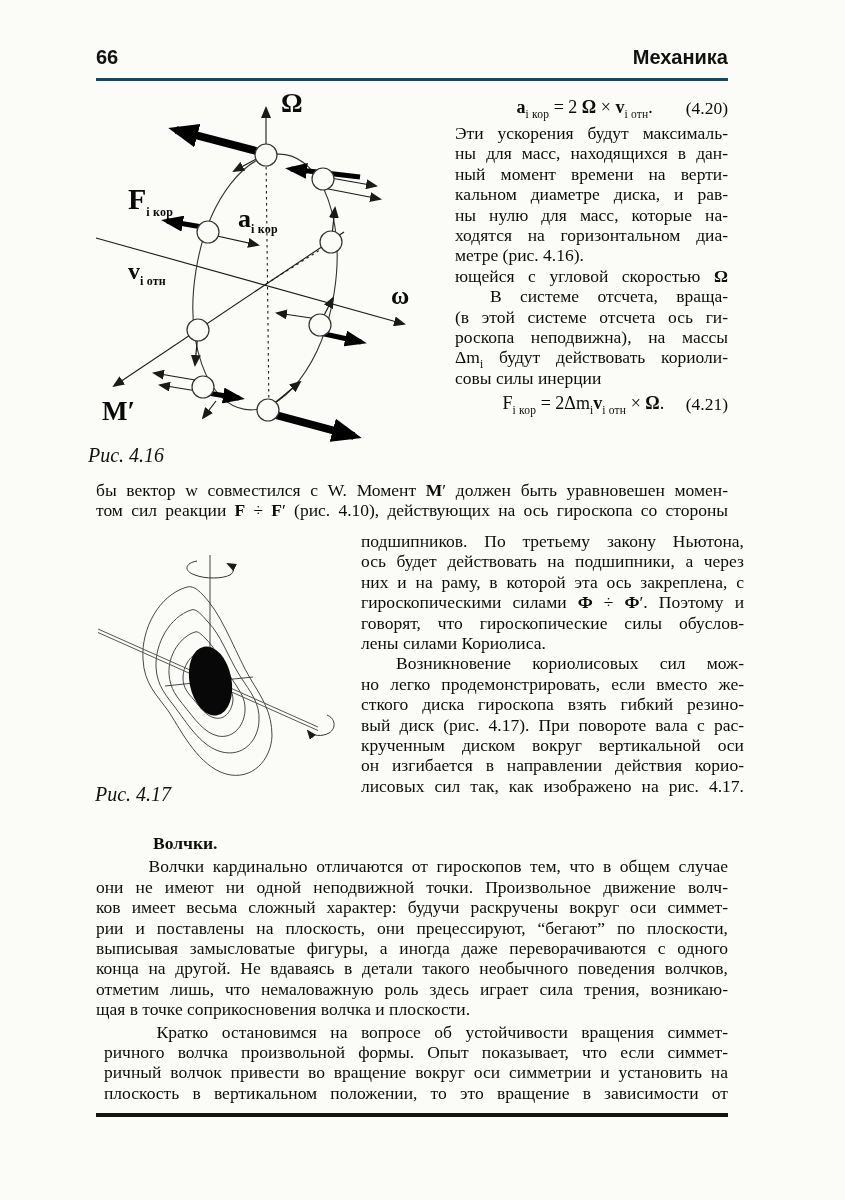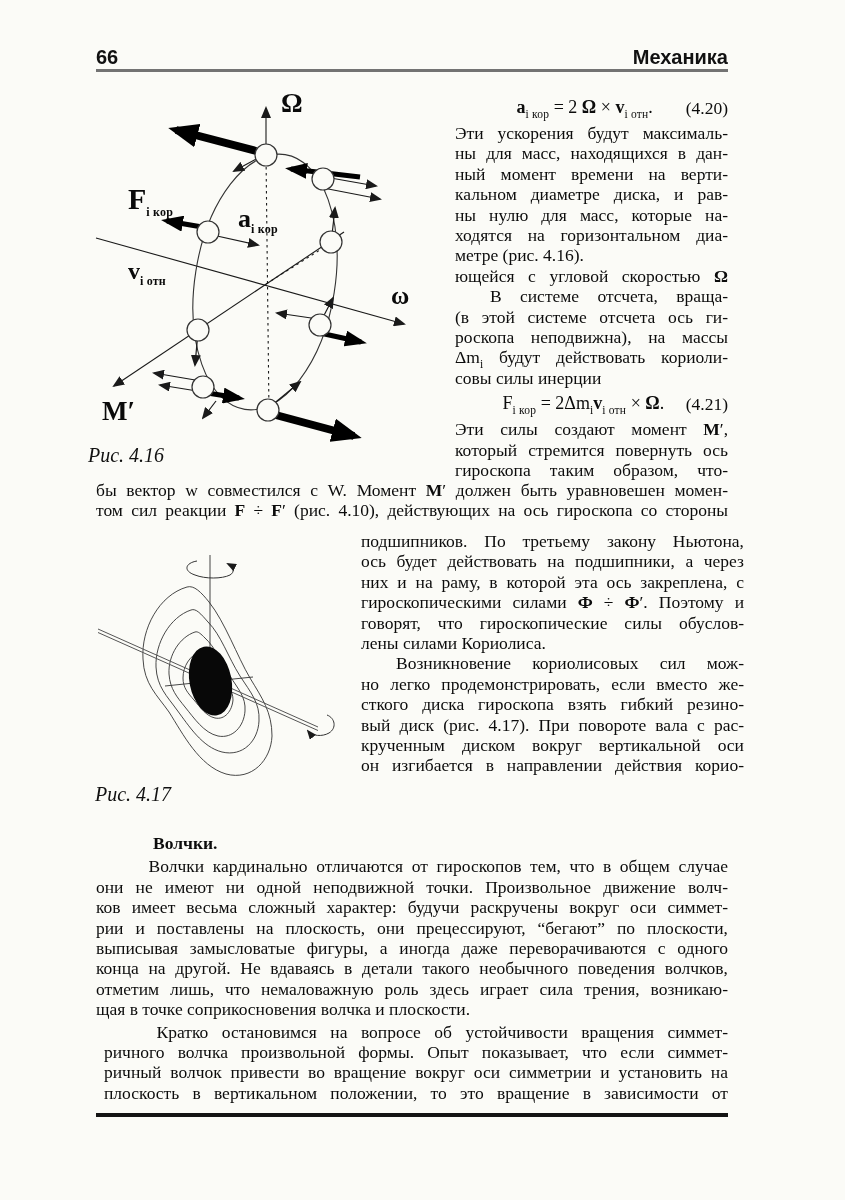--- a/index.html
+++ b/index.html
@@ -1,21 +1,21 @@
 <!DOCTYPE html>
 <html><head>
 <meta charset="utf-8">
 <style>
   html,body{margin:0;padding:0;}
   body{width:845px;height:1200px;position:relative;background:#fbfbf7;overflow:hidden;
        font-family:"Liberation Serif",serif;color:#0c0c0c;}
   .abs{position:absolute;}
   
   .hdr{left:96px;top:46px;width:632px;display:flex;justify-content:space-between;align-items:flex-end;
-       border-bottom:3px solid #737373;
+       border-bottom:3px solid #0c4a6e;padding-bottom:9px;
        font-family:"Liberation Sans",sans-serif;font-weight:bold;font-size:20px;color:#111;}
   
   .textcol{font-size:17.5px;line-height:20.4px;}
   .tl{text-align:justify;text-align-last:justify;white-space:normal;}
   .tl-last{text-align:left;text-align-last:auto;}
   sub{font-size:11.5px;line-height:0;letter-spacing:.2px;text-align:center;}
   b{font-weight:bold;}
   
   .eqrow{position:relative;height:24px;margin:1px 0 2px;font-size:18px;}
   .eqbody{position:absolute;left:50%;transform:translateX(-55%);white-space:nowrap;}
@@ -124,25 +124,20 @@
       <div class="tl">  В системе отсчета, враща-</div>
       <div class="tl">(в этой системе отсчета ось ги-</div>
       <div class="tl">роскопа неподвижна), на массы</div>
       <div class="tl">Δm<sub>i</sub> будут действовать кориоли-</div>
       <div class="tl tl-last">совы силы инерции</div>
     </div>
   <div class="eqrow" style="margin-top:5px;">
     <span class="eqbody">F<sub>i кор</sub> = 2Δm<sub>i</sub><b>v</b><sub>i отн</sub> × <b>Ω</b>.</span>
     <span class="eqnum">(4.21)</span>
   </div>
-  <div>
-      <div class="tl">Эти силы создают момент <b>M</b>′,</div>
-      <div class="tl">который стремится повернуть ось</div>
-      <div class="tl">гироскопа таким образом, что-</div>
-    </div>
 </div>
 
 <div class="abs textcol" style="left:96px;top:480px;width:632px;">
     <div class="tl">бы вектор w совместился с W. Момент <b>M</b>′ должен быть уравновешен момен-</div>
     <div class="tl">том сил реакции <b>F</b> ÷ <b>F</b>′ (рис. 4.10), действующих на ось гироскопа со стороны</div>
   </div>
 
 <div class="abs" style="left:95px;top:545px;width:250px;height:262px;">
   <svg width="250" height="236" viewBox="0 0 250 236">
     <defs>
@@ -180,20 +175,21 @@
       <div class="tl">говорят, что гироскопические силы обуслов-</div>
       <div class="tl tl-last">лены силами Кориолиса.</div>
     </div>
   <div>
       <div class="tl">  Возникновение кориолисовых сил мож-</div>
       <div class="tl">но легко продемонстрировать, если вместо же-</div>
       <div class="tl">сткого диска гироскопа взять гибкий резино-</div>
       <div class="tl">вый диск (рис. 4.17). При повороте вала с рас-</div>
       <div class="tl">крученным диском вокруг вертикальной оси</div>
       <div class="tl">он изгибается в направлении действия корио-</div>
+      <div class="tl">лисовых сил так, как изображено на рис. 4.17.</div>
     </div>
 </div>
 
 <div class="abs textcol" style="left:96px;top:833px;width:632px;">
   <div style="font-weight:bold;margin-left:57px;">Волчки.</div>
   <div style="margin-top:3px;">
       <div class="tl">   Волчки кардинально отличаются от гироскопов тем, что в общем случае</div>
       <div class="tl">они не имеют ни одной неподвижной точки. Произвольное движение волч-</div>
       <div class="tl">ков имеет весьма сложный характер: будучи раскручены вокруг оси симмет-</div>
       <div class="tl">рии и поставлены на плоскость, они прецессируют, “бегают” по плоскости,</div>

